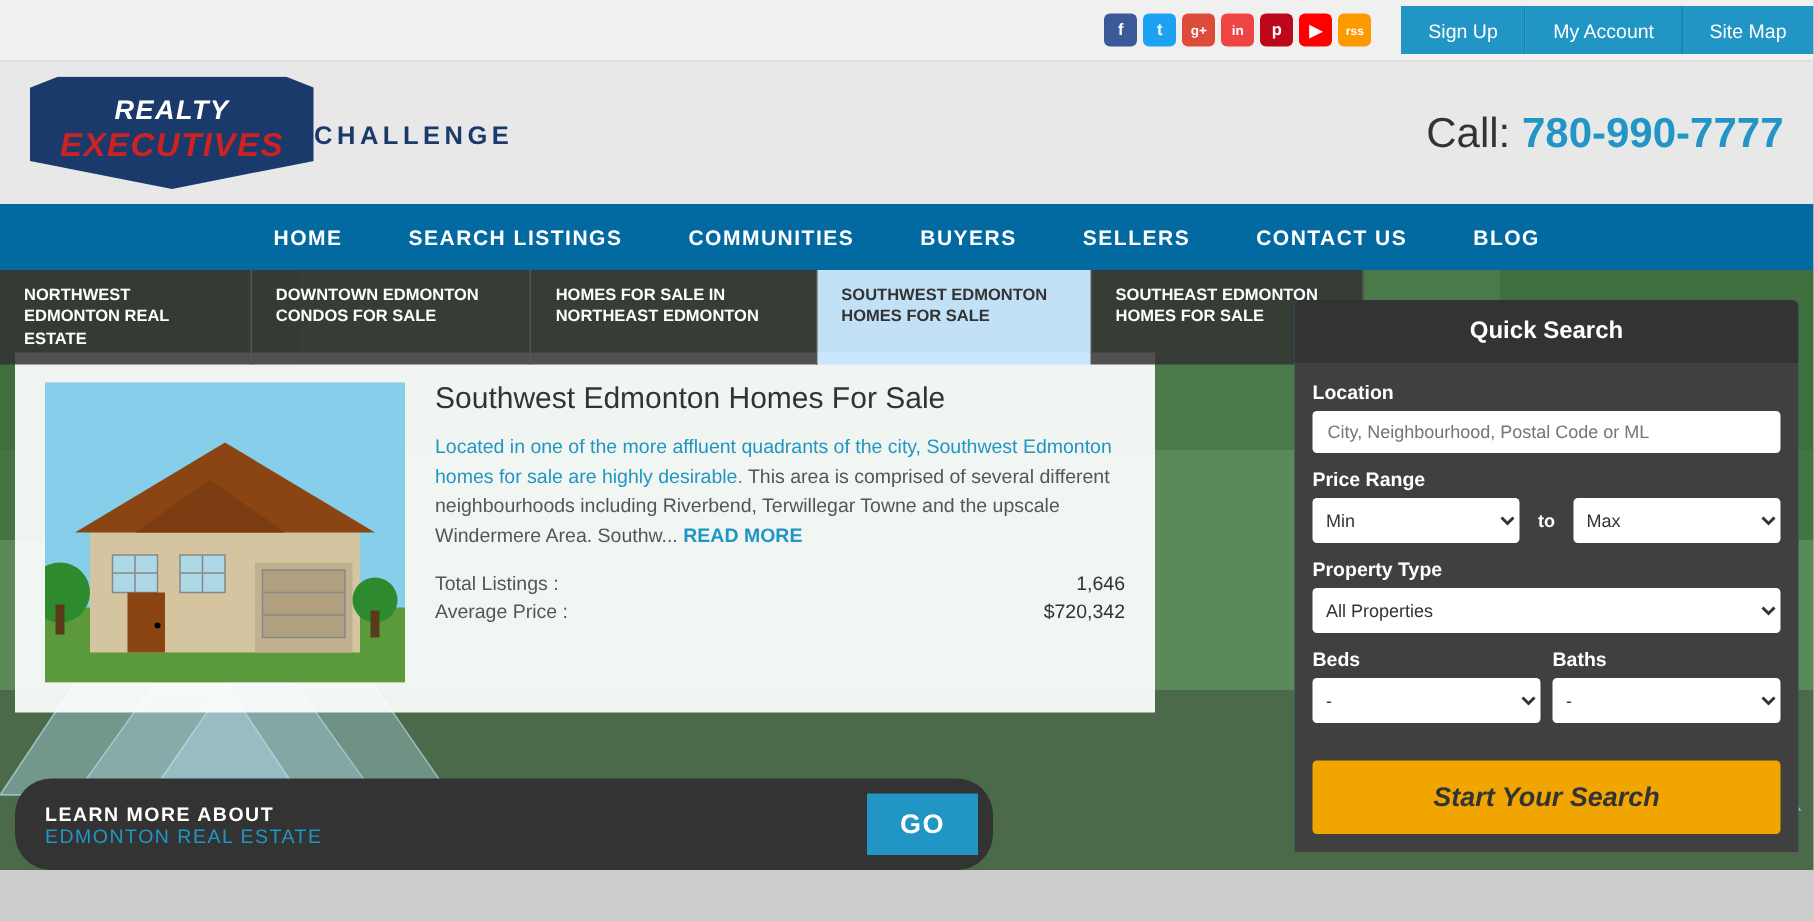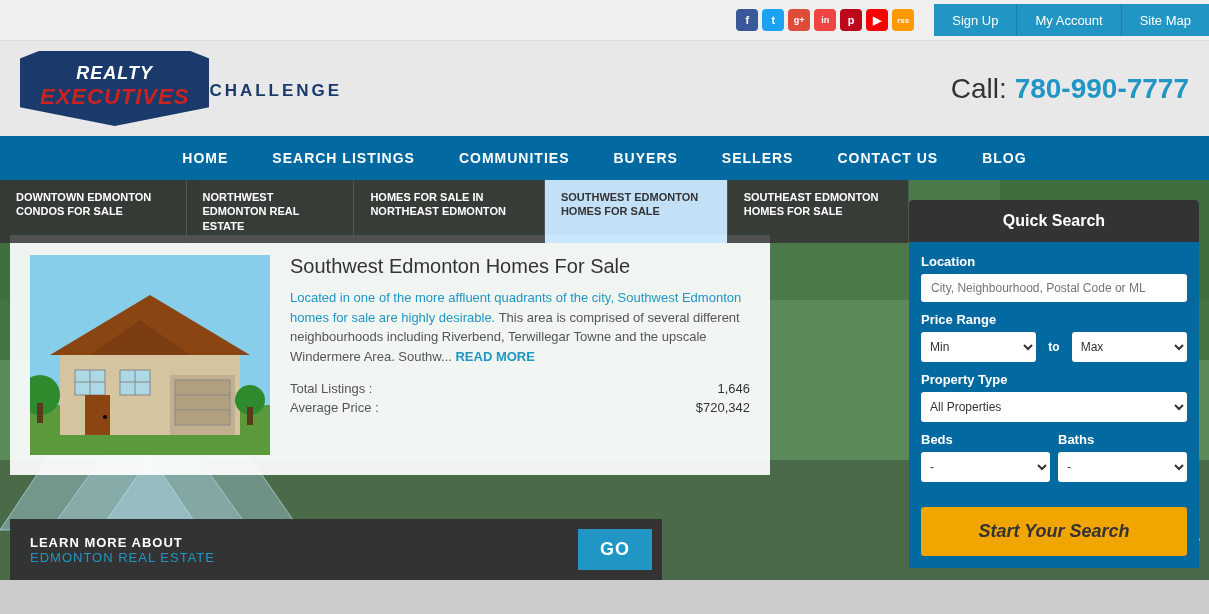--- a/index.html
+++ b/index.html
@@ -222,20 +222,21 @@
       position: absolute;
       bottom: 0;
       left: 10px;
       width: 652px;
       background: #333;
       display: flex;
       align-items: center;
       justify-content: space-between;
       padding: 10px 10px 10px 20px;
       z-index: 5;
+      border-radius: 24px;
     }
     .cta-text-main {
       color: white;
       font-size: 13px;
       font-weight: bold;
       letter-spacing: 1px;
     }
     .cta-text-sub {
       color: #2196c4;
       font-size: 13px;
@@ -250,37 +251,37 @@
       cursor: pointer;
       border: none;
       letter-spacing: 1px;
     }
 
     
     .quick-search {
       position: absolute;
       right: 10px;
       top: 20px;
-      width: 290px;
+      width: 336px;
       background: #2196c4;
       z-index: 10;
       border-radius: 4px 4px 0 0;
       overflow: visible;
     }
     .qs-title {
       background: #333;
       color: white;
       text-align: center;
       padding: 12px;
       font-size: 16px;
       font-weight: bold;
       border-radius: 4px 4px 0 0;
     }
     .qs-body {
-      background: #0369a1;
+      background: #404040;
       padding: 12px;
     }
     .qs-label {
       color: white;
       font-size: 13px;
       font-weight: bold;
       margin-bottom: 5px;
       display: block;
     }
     .qs-input {
@@ -420,22 +421,22 @@
 
       <rect x="0" y="0" width="200" height="180" fill="#3a6a3a" opacity="0.7"></rect>
       <rect x="1000" y="0" width="209" height="180" fill="#3a6a3a" opacity="0.7"></rect>
 
       <rect x="1100" y="150" width="3" height="180" fill="#888"></rect>
       <rect x="1096" y="148" width="11" height="6" fill="#aaa"></rect>
     </svg>
   </div>
 
   <div class="sub-nav">
+    <div class="sub-nav-item">NORTHWEST EDMONTON REAL ESTATE</div>
     <div class="sub-nav-item">DOWNTOWN EDMONTON CONDOS FOR SALE</div>
-    <div class="sub-nav-item">NORTHWEST EDMONTON REAL ESTATE</div>
     <div class="sub-nav-item">HOMES FOR SALE IN NORTHEAST EDMONTON</div>
     <div class="sub-nav-item active">SOUTHWEST EDMONTON HOMES FOR SALE</div>
     <div class="sub-nav-item">SOUTHEAST EDMONTON HOMES FOR SALE</div>
   </div>
 
   <div class="content-area">
     <div class="listing-image">
       
       <svg class="house-svg" viewBox="0 0 240 200" xmlns="http://www.w3.org/2000/svg">
 

